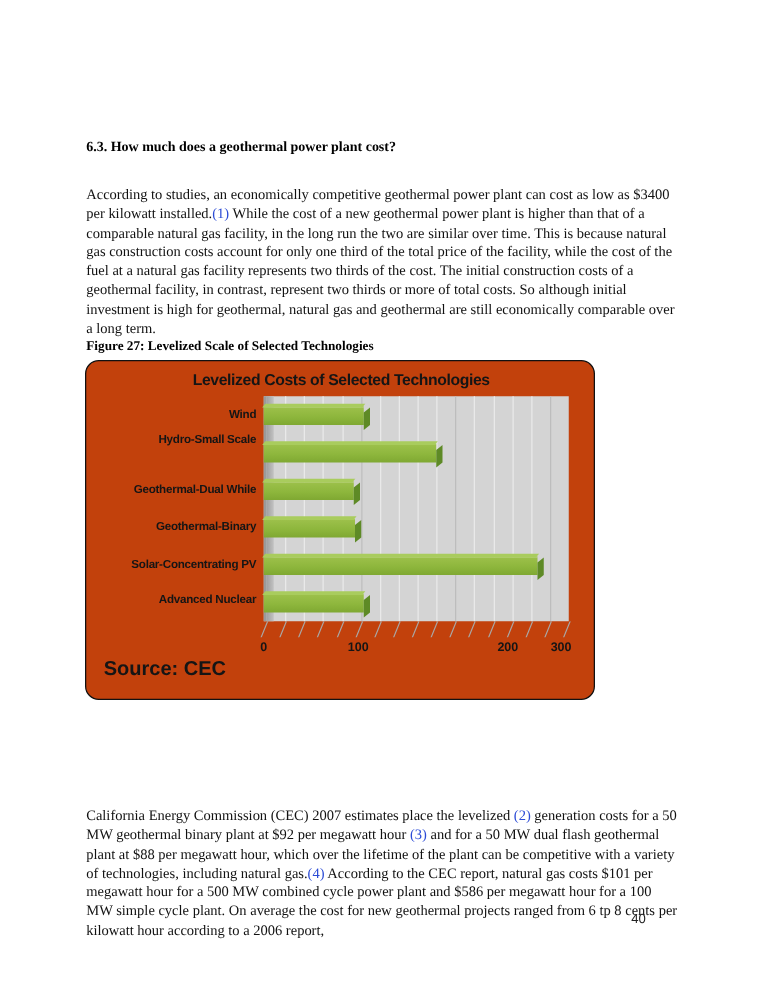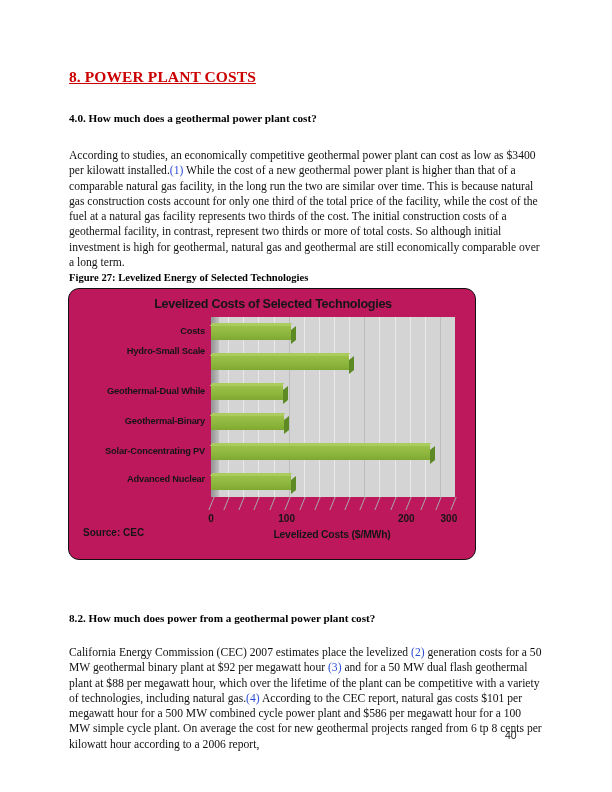--- a/index.html
+++ b/index.html
@@ -81,21 +81,21 @@
 
   
   .chart-frame {
     position: absolute;
     left: 68px;
     top: 288px;
     width: 408px;
     height: 272px;
     border: 1.3px solid #111;
     border-radius: 11px;
-    background: #be185d;
+    background: #c2410c;
     box-sizing: border-box;
     overflow: hidden;
     font-family: "Liberation Sans", sans-serif;
   }
   .chart-title {
     position: absolute;
     left: 0;
     top: 8px;
     width: 408px;
     text-align: center;
@@ -207,39 +207,38 @@
     text-align: center;
     font-size: 10.4px;
     font-weight: bold;
     color: #151515;
     letter-spacing: -0.2px;
   }
   .source-label {
     position: absolute;
     left: 14px;
     top: 238px;
-    font-size: 10px;
+    font-size: 16px;
     font-weight: bold;
     color: #151515;
   }
 </style>
 </head>
 <body>
 
 <div class="page">
 
-  <div class="section-title">8. POWER PLANT COSTS</div>
-
-  <div class="sub-heading" id="sub-heading-81">4.0. How much does a geothermal power plant cost?</div>
+
+  <div class="sub-heading" id="sub-heading-81">6.3. How much does a geothermal power plant cost?</div>
 
   <div class="body-par" id="par-1">
     <span>According to studies, an economically competitive geothermal power plant can cost as low as $3400 per kilowatt installed.</span><span class="cite">(1)</span><span> While the cost of a new geothermal power plant is higher than that of a comparable natural gas facility, in the long run the two are similar over time. This is because natural gas construction costs account for only one third of the total price of the facility, while the cost of the fuel at a natural gas facility represents two thirds of the cost. The initial construction costs of a geothermal facility, in contrast, represent two thirds or more of total costs. So although initial investment is high for geothermal, natural gas and geothermal are still economically comparable over a long term.</span>
   </div>
 
-  <div class="figure-caption">Figure 27: Levelized Energy of Selected Technologies</div>
+  <div class="figure-caption">Figure 27: Levelized Scale of Selected Technologies</div>
 
   <div class="chart-frame">
 
     <div class="chart-title">Levelized Costs of Selected Technologies</div>
 
     <div class="plot-wrap">
 
       <div class="plot-area" id="plot-area">
         <div class="wall-shade"></div>
       <div class="gridline" style="left: 15.125px;"></div>
@@ -274,21 +273,21 @@
           <div class="floor-tick" style="left: 157.25px;"></div>
           <div class="floor-tick" style="left: 172.375px;"></div>
           <div class="floor-tick" style="left: 187.5px;"></div>
           <div class="floor-tick" style="left: 202.625px;"></div>
           <div class="floor-tick" style="left: 217.75px;"></div>
           <div class="floor-tick" style="left: 232.875px;"></div>
           <div class="floor-tick" style="left: 248px;"></div>
         </div>
 
       <div id="cat-labels">
-          <div class="cat-label" style="top: 37px;">Costs</div>
+          <div class="cat-label" style="top: 37px;">Wind</div>
           <div class="cat-label" style="top: 57px;">Hydro-Small Scale</div>
           <div class="cat-label" style="top: 97px;">Geothermal-Dual While</div>
           <div class="cat-label" style="top: 127px;">Geothermal-Binary</div>
           <div class="cat-label" style="top: 157px;">Solar-Concentrating PV</div>
           <div class="cat-label" style="top: 185px;">Advanced Nuclear</div>
         </div>
       <div id="bars">
           <div class="bar" title="Wind: 106" style="left: 142px; top: 36px; width: 80.1625px;">
             <div class="bar-top" style="width: 80.1625px;"></div>
             <div class="bar-cap"></div>
@@ -314,26 +313,24 @@
             <div class="bar-cap"></div>
           </div>
         </div>
       <div id="xticks">
           <div class="xtick" style="left: 142px;">0</div>
           <div class="xtick" style="left: 217.625px;">100</div>
           <div class="xtick" style="left: 293.25px; margin-left: 44px;">200</div>
           <div class="xtick" style="left: 368.875px; margin-left: 11px;">300</div>
         </div>
 
-      <div class="axis-title">Levelized Costs ($/MWh)</div>
 
       <div class="source-label">Source: CEC</div>
     </div>
   </div>
 
-  <div class="sub-heading" id="sub-heading-82">8.2.  How much does power from a geothermal power plant cost?</div>
 
   <div class="body-par" id="par-2">
     <span>California Energy Commission (CEC) 2007 estimates place the levelized </span><span class="cite">(2)</span><span> generation costs for a 50 MW geothermal binary plant at $92 per megawatt hour </span><span class="cite">(3)</span><span> and for a 50 MW dual flash geothermal plant at $88 per megawatt hour, which over the lifetime of the plant can be competitive with a variety of technologies, including natural gas.</span><span class="cite">(4)</span><span> According to the CEC report, natural gas costs $101 per megawatt hour for a 500 MW combined cycle power plant and $586 per megawatt hour for a 100 MW simple cycle plant. On average the cost for new geothermal projects ranged from 6 tp 8 cents per kilowatt hour according to a 2006 report,</span>
   </div>
 
   <div class="page-number">40</div>
 </div>
 
 </body></html>

